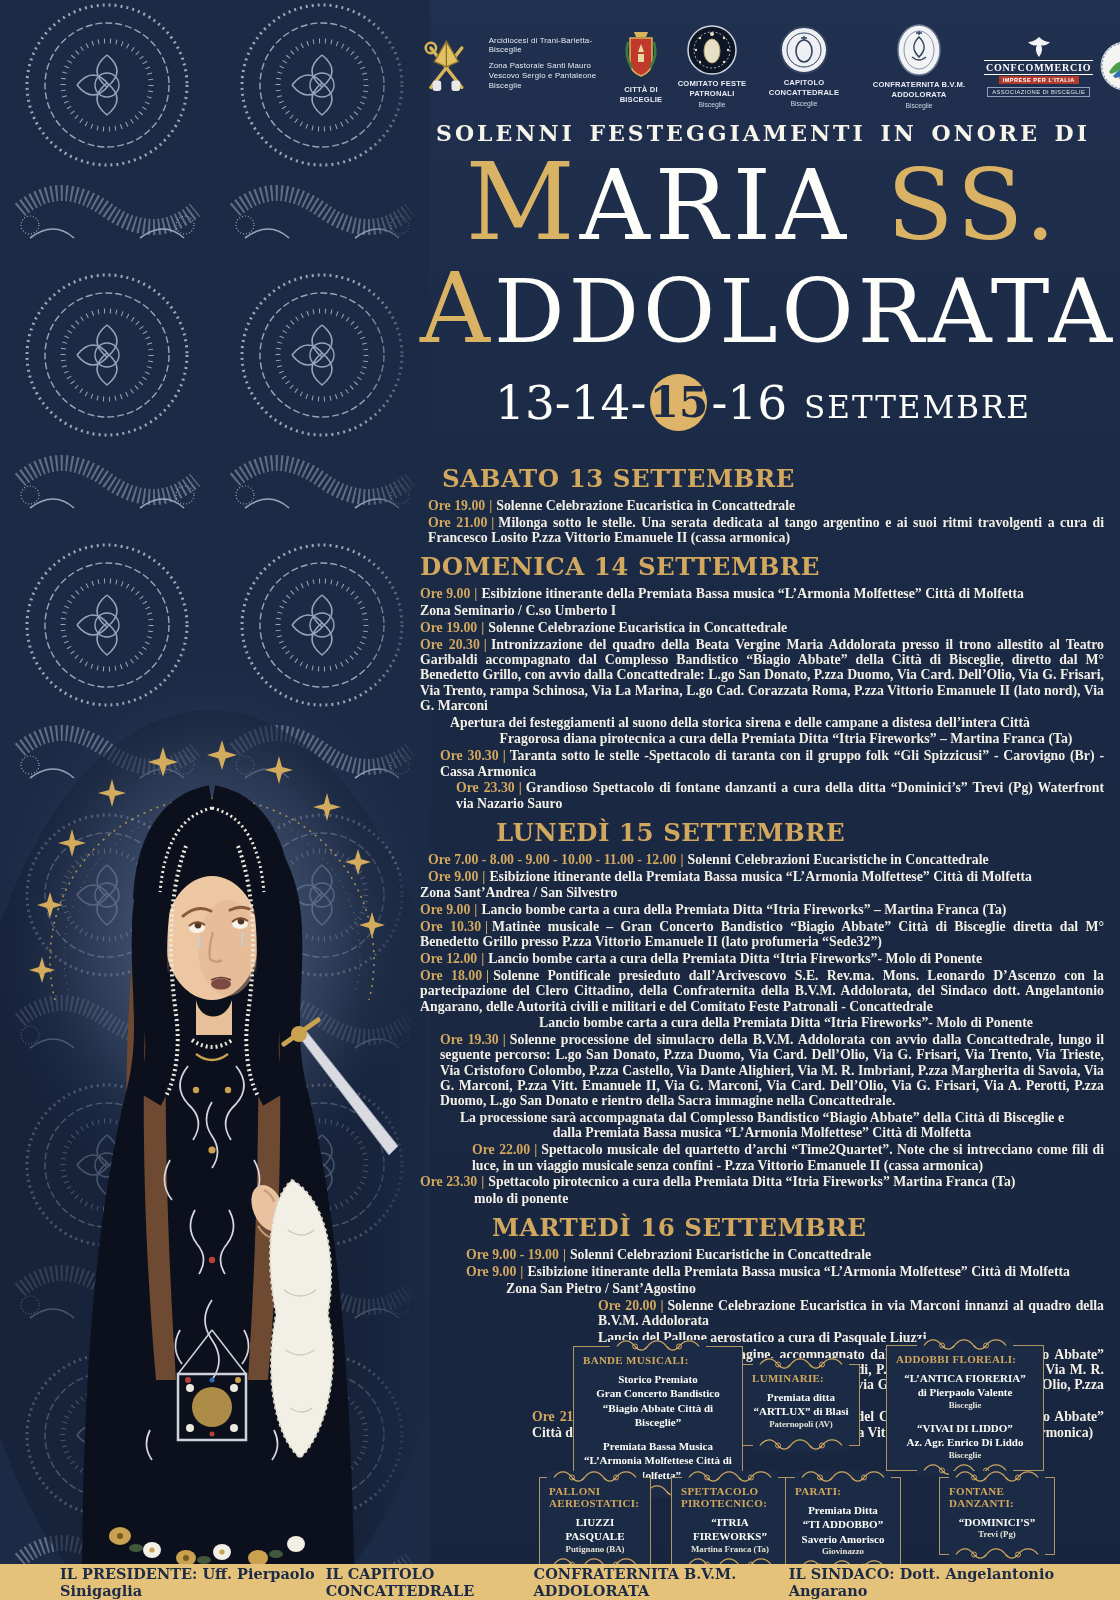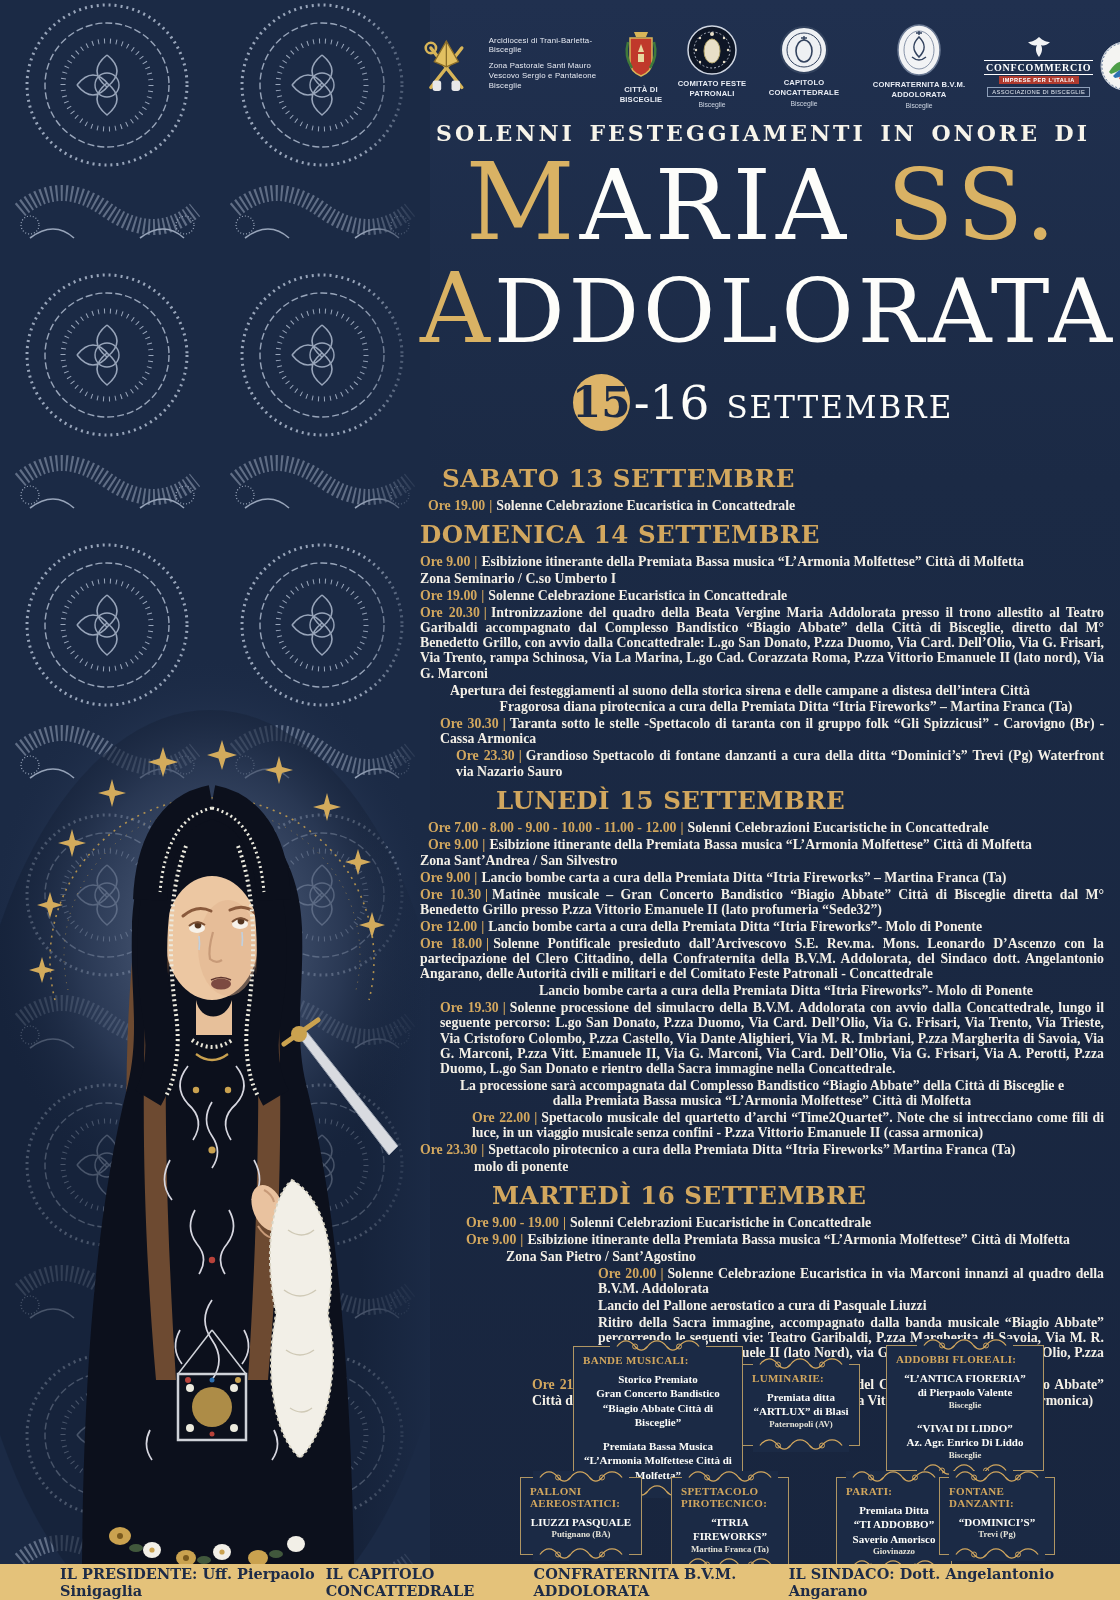--- a/index.html
+++ b/index.html
@@ -320,31 +320,33 @@
   <div class="titleblock">
     <div class="kicker">SOLENNI FESTEGGIAMENTI IN ONORE DI</div>
     <div class="t1">
       <span class="gold initial">M</span><span>ARIA</span>
       <span class="gold">SS.</span>
     </div>
     <div class="t2">
       <span class="gold initial">A</span><span>DDOLORATA</span>
     </div>
     <div class="dates">
+      <span>13-14-</span>
       <span class="datecirc">15</span>
       <span>-16</span>
       <span class="month">SETTEMBRE</span>
     </div>
   </div>
 
   <div class="schedule">
 
     <div class="day">
       <h2 class="dayhead" style="margin-left:22px">SABATO 13 SETTEMBRE</h2>
       <p class="ev" style="margin-left:8px"><span class="time">Ore 19.00</span><span class="sep">|</span><span>Solenne Celebrazione Eucaristica in Concattedrale</span></p>
+      <p class="ev" style="margin-left:8px"><span class="time">Ore 21.00</span><span class="sep">|</span><span>Milonga sotto le stelle. Una serata dedicata al tango argentino e ai suoi ritmi travolgenti  a cura di Francesco Losito P.zza Vittorio Emanuele II (cassa armonica)</span></p>
     </div>
 
     <div class="day">
       <h2 class="dayhead">DOMENICA 14 SETTEMBRE</h2>
       <p class="ev"><span class="time">Ore 9.00</span><span class="sep">|</span><span>Esibizione itinerante della Premiata Bassa musica “L’Armonia Molfettese” Città di Molfetta</span></p>
       <p class="ev"><span>Zona Seminario / C.so Umberto I</span></p>
       <p class="ev"><span class="time">Ore 19.00</span><span class="sep">|</span><span>Solenne Celebrazione Eucaristica in Concattedrale</span></p>
       <p class="ev"><span class="time">Ore 20.30</span><span class="sep">|</span><span>Intronizzazione del quadro della Beata Vergine Maria Addolorata presso il trono allestito al Teatro Garibaldi accompagnato dal Complesso Bandistico “Biagio Abbate” della Città di Bisceglie, diretto dal M° Benedetto Grillo, con avvio dalla Concattedrale: L.go San Donato, P.zza Duomo, Via Card. Dell’Olio, Via G. Frisari, Via Trento, rampa Schinosa, Via La Marina, L.go Cad. Corazzata Roma, P.zza Vittorio Emanuele II (lato nord), Via G. Marconi</span></p>
       <p class="ev ind1"><span>Apertura dei festeggiamenti al suono della storica sirena e delle campane a distesa dell’intera Città</span></p>
       <p class="ev ind2"><span>Fragorosa diana pirotecnica a cura della Premiata Ditta “Itria Fireworks” – Martina Franca (Ta)</span></p>
@@ -424,21 +426,21 @@
     <div class="boxbody">
       <div class="bl">“L’ANTICA FIORERIA”</div>
       <div class="bl">di Pierpaolo Valente</div>
       <div class="bs">Bisceglie</div>
       <div class="bl gap">“VIVAI DI LIDDO”</div>
       <div class="bl">Az. Agr. Enrico Di Liddo</div>
       <div class="bs">Bisceglie</div>
     </div>
   </div>
 
-  <div class="box" style="left:520px;top:1477px;width:122px;min-height:78px">
+  <div class="box" style="left:539px;top:1477px;width:112px;min-height:78px">
     <svg class="squig top">
         <use href="#squig"></use>
       </svg>
     <svg class="squig bot">
         <use href="#squig"></use>
       </svg>
     <div class="boxlabel">PALLONI AEREOSTATICI:</div>
     <div class="boxbody">
       <div class="bl">LIUZZI PASQUALE</div>
       <div class="bs">Putignano (BA)</div>
@@ -452,21 +454,21 @@
     <svg class="squig bot">
         <use href="#squig"></use>
       </svg>
     <div class="boxlabel">SPETTACOLO PIROTECNICO:</div>
     <div class="boxbody">
       <div class="bl">“ITRIA FIREWORKS”</div>
       <div class="bs">Martina Franca (Ta)</div>
     </div>
   </div>
 
-  <div class="box" style="left:836px;top:1477px;width:116px;min-height:88px">
+  <div class="box" style="left:785px;top:1477px;width:116px;min-height:88px">
     <svg class="squig top">
         <use href="#squig"></use>
       </svg>
     <svg class="squig bot">
         <use href="#squig"></use>
       </svg>
     <div class="boxlabel">PARATI:</div>
     <div class="boxbody">
       <div class="bl">Premiata Ditta</div>
       <div class="bl">“TI ADDOBBO”</div>

